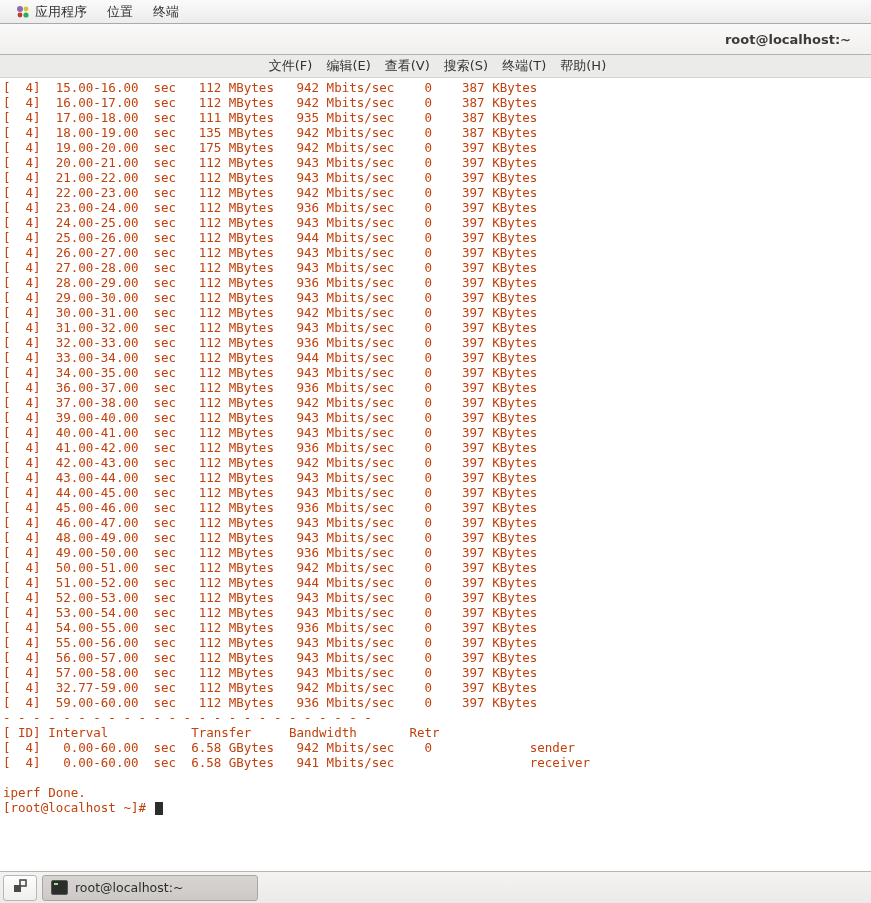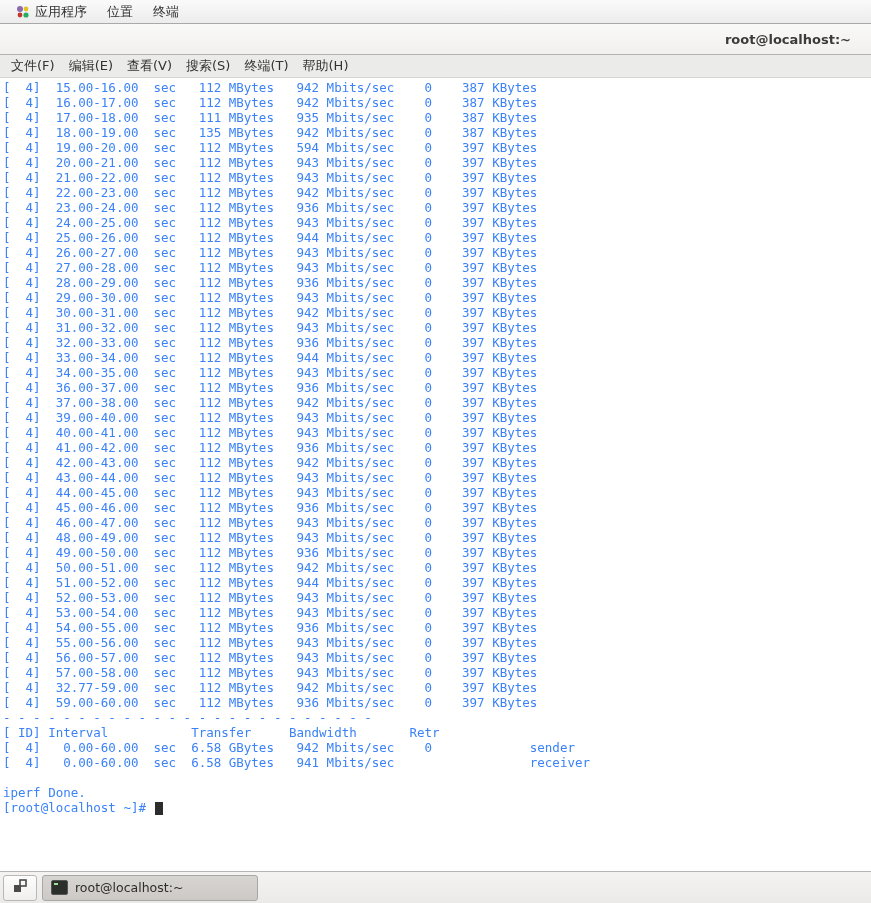--- a/index.html
+++ b/index.html
@@ -14,27 +14,27 @@
   .panel-item { display:flex; align-items:center; gap:5px; padding:0 10px; height:100%; cursor:default; }
   .app-icon svg { display:block; }
 
   
   .titlebar { height:31px; flex:0 0 31px; background:linear-gradient(#f9f9f8,#f1f0ee);
     border-bottom:1px solid #b4b2ae; display:flex; align-items:center; justify-content:flex-end;
     padding-right:20px; font-size:13px; font-weight:bold; color:#3c3b37; }
 
   
   .menubar { height:23px; flex:0 0 23px; background:#ebebe9; border-bottom:1px solid #d6d4d0;
-    display:flex; align-items:center; padding-left:4px; font-size:13px; color:#333; }
+    display:flex; align-items:center; padding-left:4px; font-size:13px; color:#333;justify-content:center; }
   .menubar .mitem { padding:2px 7px; border-radius:2px; }
 
   
   .terminal { flex:1 1 auto; background:#ffffff; overflow:hidden; padding:2px 0 0 3px; }
   .tline { font-family:"DejaVu Sans Mono","Liberation Mono",monospace;
-    font-size:12.5px; line-height:15px; height:15px; white-space:pre; color:#3b82f6; }
+    font-size:12.5px; line-height:15px; height:15px; white-space:pre; color:#c2410c; }
   .cursor { display:inline-block; width:8px; height:13px; background:#2d2d2d;
     vertical-align:text-bottom; margin-left:1px; }
 
   
   .taskbar { height:32px; flex:0 0 32px; background:linear-gradient(#f4f3f2,#eceae8);
     border-top:1px solid #b7b5b2; display:flex; align-items:center; padding:0 3px; gap:5px; }
   .show-desktop { width:34px; height:26px; background:linear-gradient(#fdfdfd,#f0efee);
     border:1px solid #b9b7b4; border-radius:3px; display:flex; align-items:center;
     justify-content:center; cursor:pointer; }
   .task-item { width:216px; height:26px; background:linear-gradient(#d7d5d2,#ccc9c6);
@@ -82,21 +82,21 @@
     <span class="mitem">终端(T)</span>
     <span class="mitem">帮助(H)</span>
   </div>
 
   <div class="terminal">
     <div id="term-lines">
         <div class="tline">[  4]  15.00-16.00  sec   112 MBytes   942 Mbits/sec    0    387 KBytes</div>
         <div class="tline">[  4]  16.00-17.00  sec   112 MBytes   942 Mbits/sec    0    387 KBytes</div>
         <div class="tline">[  4]  17.00-18.00  sec   111 MBytes   935 Mbits/sec    0    387 KBytes</div>
         <div class="tline">[  4]  18.00-19.00  sec   135 MBytes   942 Mbits/sec    0    387 KBytes</div>
-        <div class="tline">[  4]  19.00-20.00  sec   112 MBytes   594 Mbits/sec    0    397 KBytes</div>
+        <div class="tline">[  4]  19.00-20.00  sec   175 MBytes   942 Mbits/sec    0    397 KBytes</div>
         <div class="tline">[  4]  20.00-21.00  sec   112 MBytes   943 Mbits/sec    0    397 KBytes</div>
         <div class="tline">[  4]  21.00-22.00  sec   112 MBytes   943 Mbits/sec    0    397 KBytes</div>
         <div class="tline">[  4]  22.00-23.00  sec   112 MBytes   942 Mbits/sec    0    397 KBytes</div>
         <div class="tline">[  4]  23.00-24.00  sec   112 MBytes   936 Mbits/sec    0    397 KBytes</div>
         <div class="tline">[  4]  24.00-25.00  sec   112 MBytes   943 Mbits/sec    0    397 KBytes</div>
         <div class="tline">[  4]  25.00-26.00  sec   112 MBytes   944 Mbits/sec    0    397 KBytes</div>
         <div class="tline">[  4]  26.00-27.00  sec   112 MBytes   943 Mbits/sec    0    397 KBytes</div>
         <div class="tline">[  4]  27.00-28.00  sec   112 MBytes   943 Mbits/sec    0    397 KBytes</div>
         <div class="tline">[  4]  28.00-29.00  sec   112 MBytes   936 Mbits/sec    0    397 KBytes</div>
         <div class="tline">[  4]  29.00-30.00  sec   112 MBytes   943 Mbits/sec    0    397 KBytes</div>

